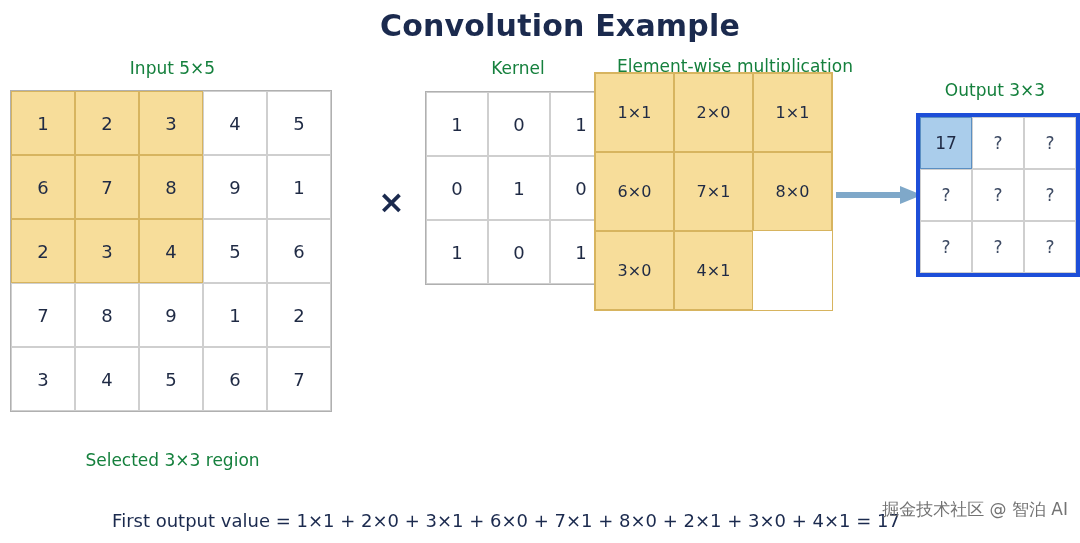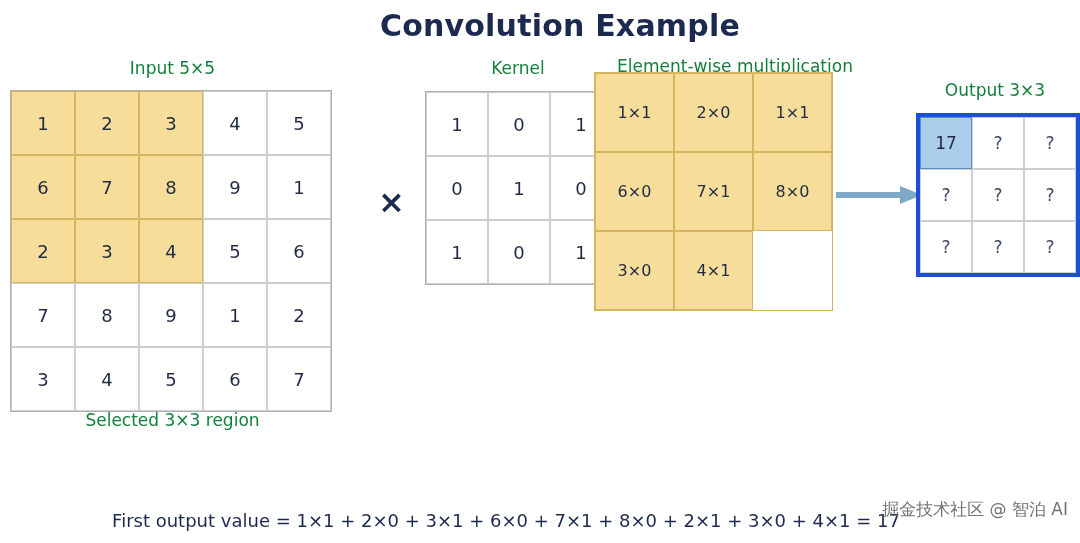--- a/index.html
+++ b/index.html
@@ -70,21 +70,21 @@
 
   .label-input {
     position: absolute;
     left: 10px;
     top: 58px;
     width: 325px;
   }
   .label-selected {
     position: absolute;
     left: 10px;
-    top: 410px;
+    top: 450px;
     width: 325px;
   }
 
   
   #times-sign {
     position: absolute;
     left: 378px;
     top: 183px;
     font-size: 32px;
     font-weight: bold;

